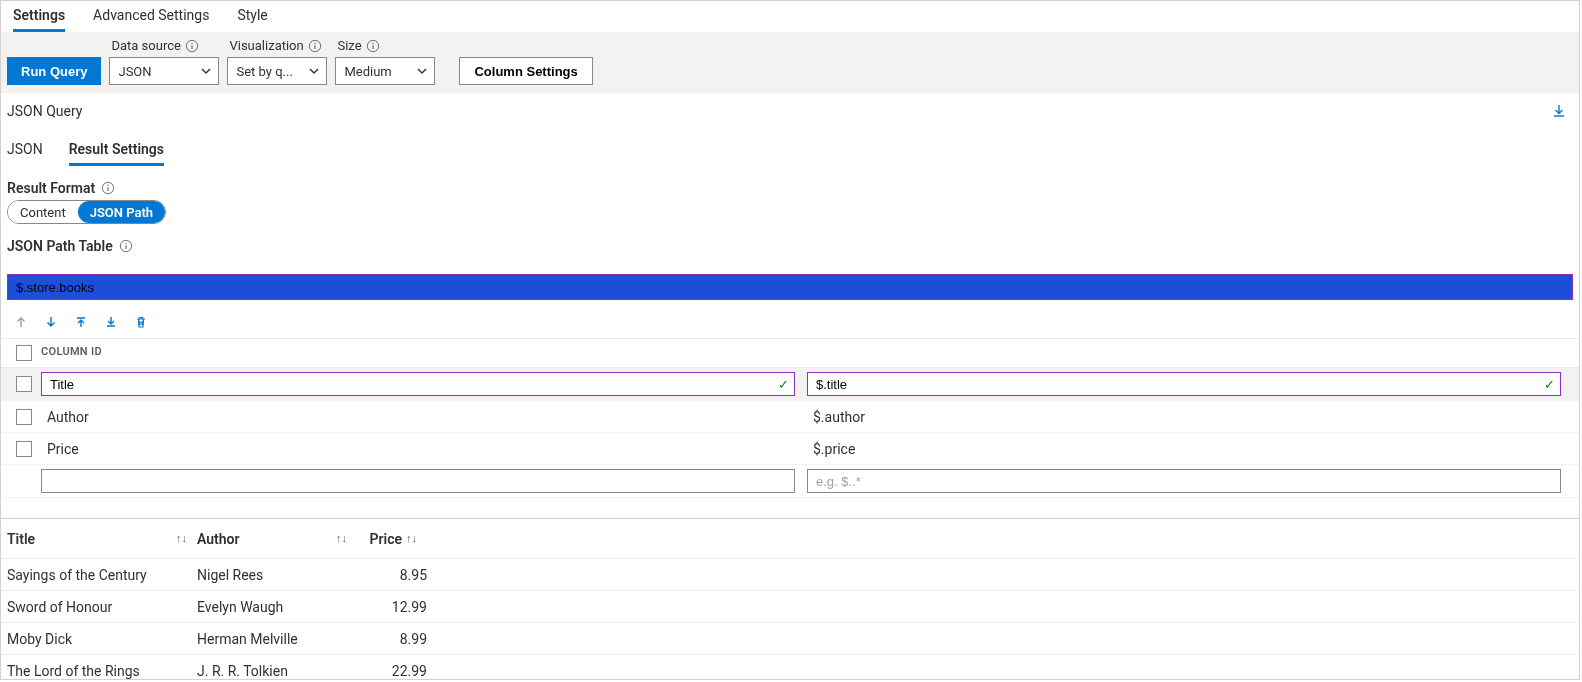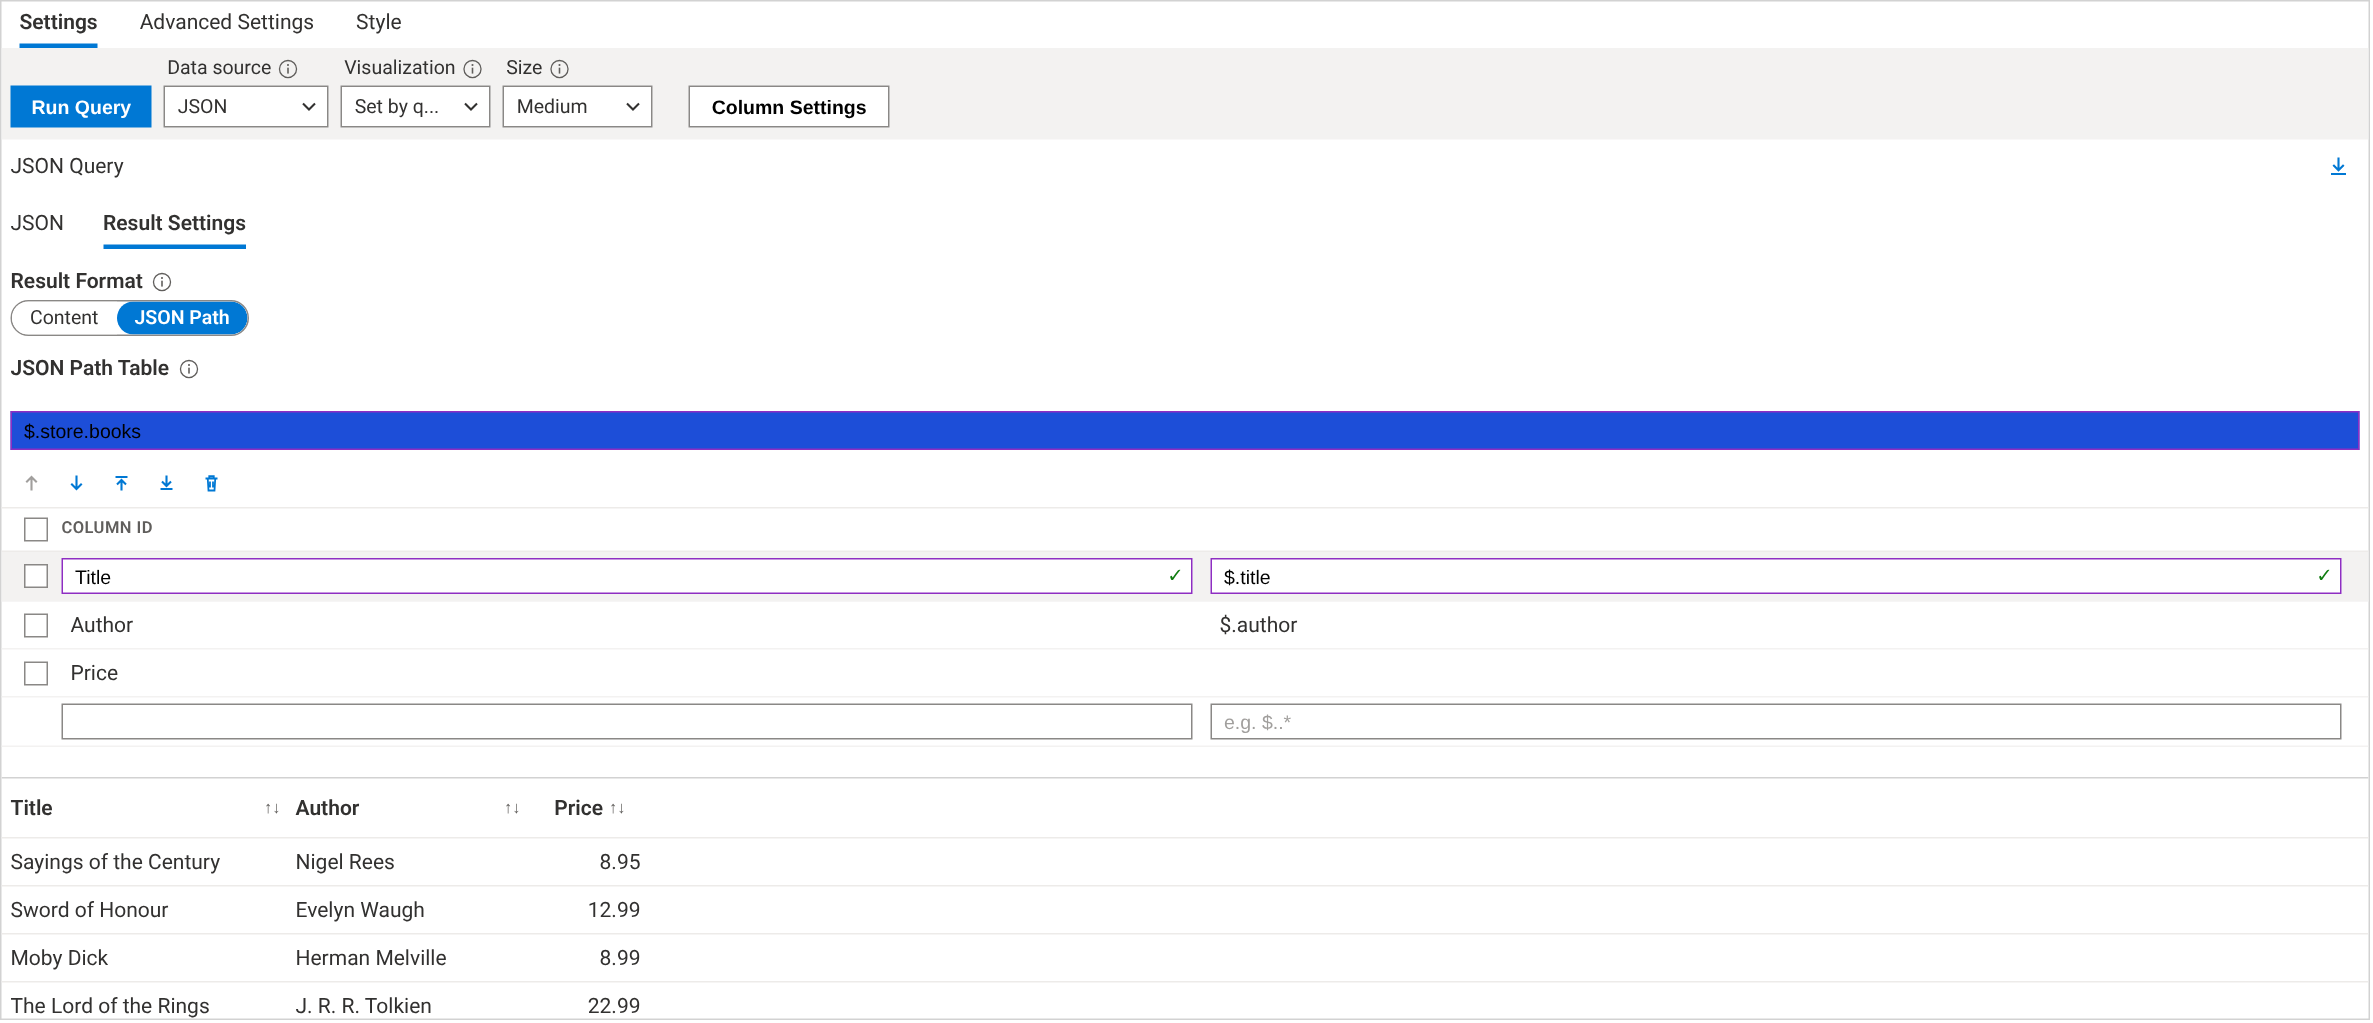--- a/index.html
+++ b/index.html
@@ -403,20 +403,21 @@
             <div class="chk"></div>
           </div>
           <div class="colid-cell"><span class="cell-text">Author</span></div>
           <div class="coljp-cell"><span class="cell-text">$.author</span></div>
         </div>
         <div class="col-row">
           <div class="chkcell">
             <div class="chk"></div>
           </div>
           <div class="colid-cell"><span class="cell-text">Price</span></div>
+          <div class="coljp-cell"><span class="cell-text">$.price</span></div>
         </div>
       </div>
 
     <div class="col-row">
       <div class="chkcell"></div>
       <div class="colid-cell"><input class="plain-input" style=""></div>
       <div class="coljp-cell"><input class="plain-input" placeholder="e.g. $..*" style=""></div>
     </div>
   </div>
 

